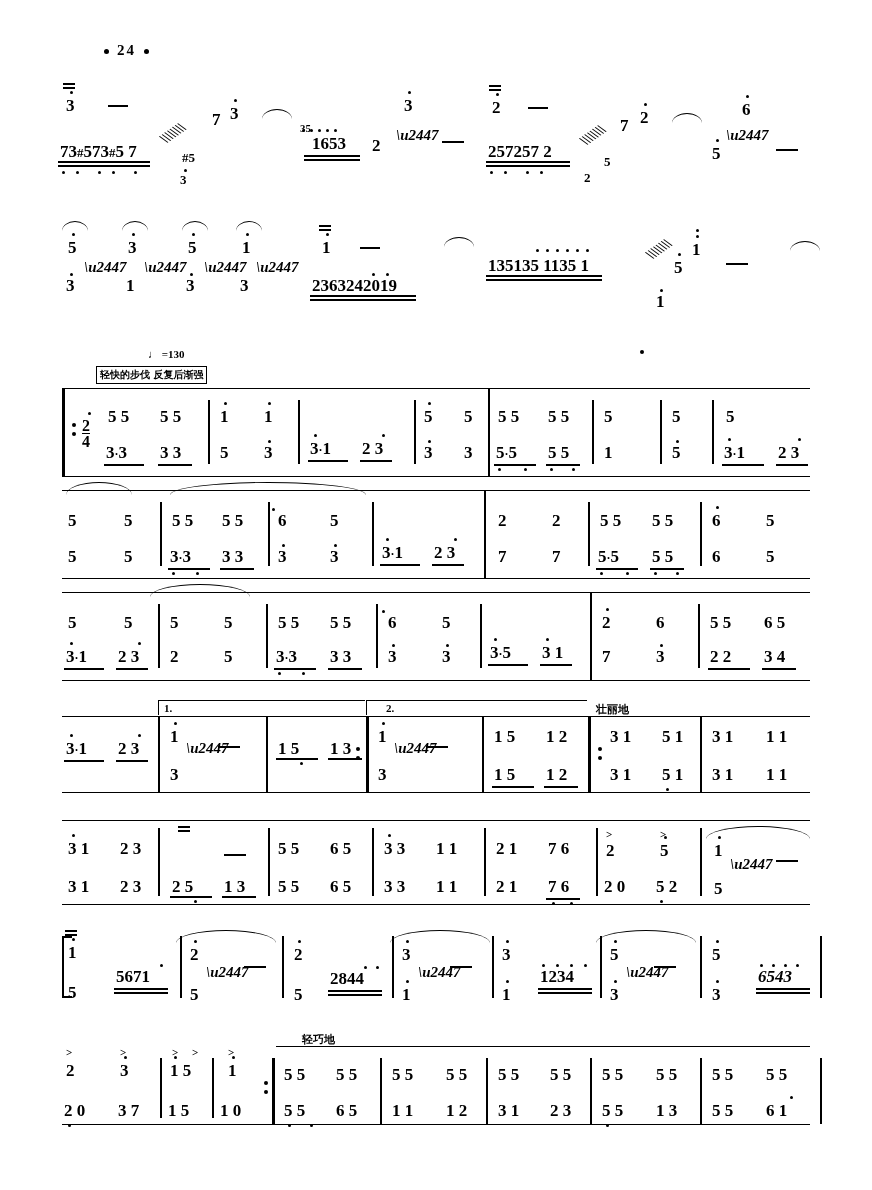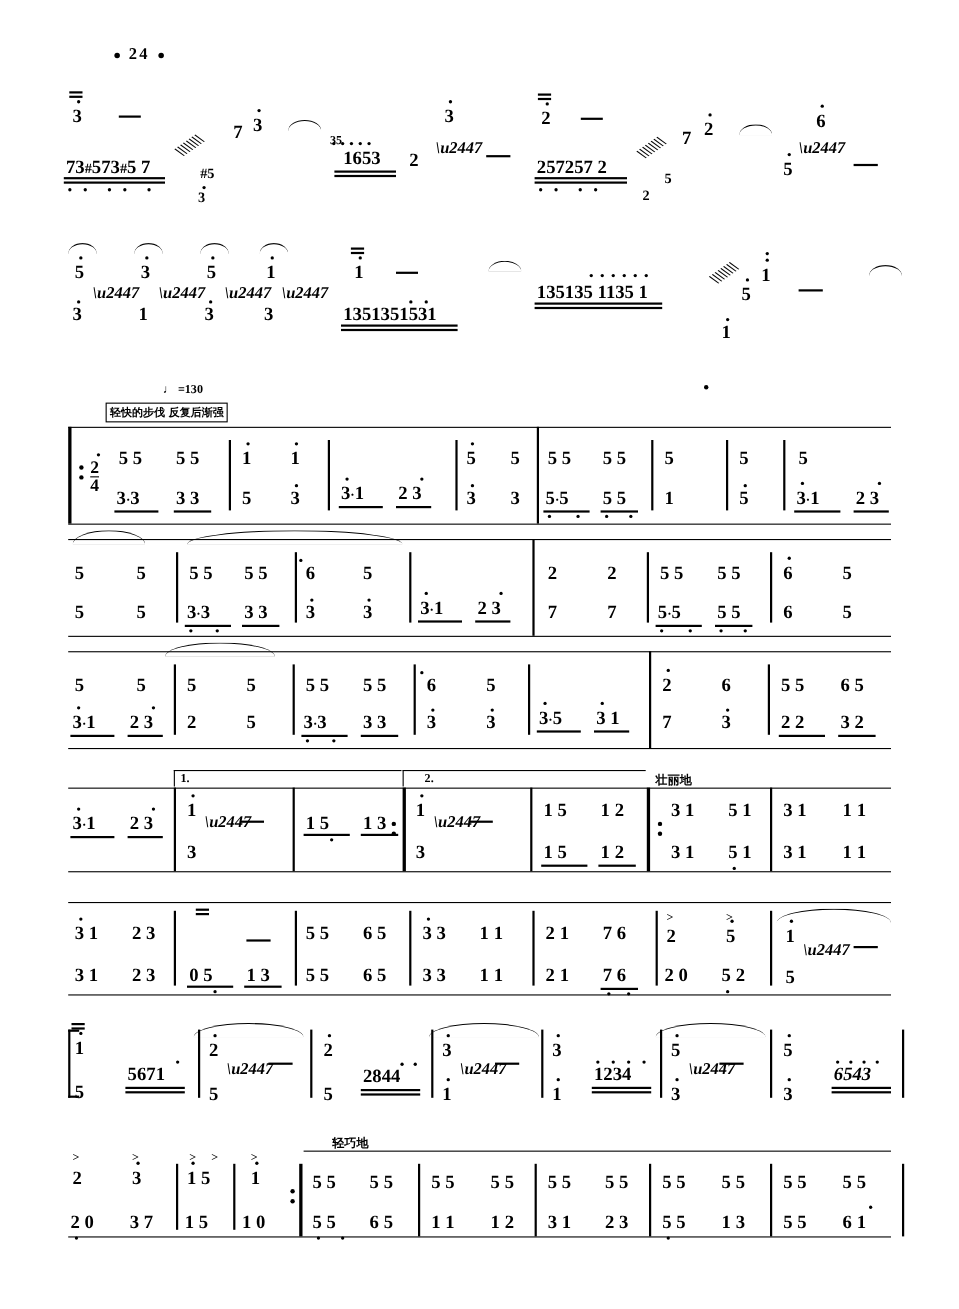--- a/index.html
+++ b/index.html
@@ -157,21 +157,21 @@
     <div class="n" style="left:242px;top:24px;">1</div>
     <div class="dotover" style="left:246px;top:18px;"></div>
     <div class="trem" style="left:256px;top:44px;">\u2447</div>
     <div class="n" style="left:240px;top:62px;">3</div>
 
     <div class="n" style="left:322px;top:24px;">1</div>
     <div class="dotover" style="left:326px;top:18px;"></div>
     <div class="hbar" style="left:319px;top:10px;width:12px;"></div>
     <div class="hbar" style="left:319px;top:14px;width:12px;"></div>
     <div class="dash" style="left:360px;top:32px;width:20px;"></div>
-    <div class="n" style="left:312px;top:62px;">1351351531</div>
+    <div class="n" style="left:312px;top:62px;">2363242019</div>
     <div class="hbar" style="left:310px;top:80px;width:106px;"></div>
     <div class="hbar" style="left:310px;top:84px;width:106px;"></div>
     <div class="dotover" style="left:372px;top:58px;"></div>
     <div class="dotover" style="left:386px;top:58px;"></div>
 
     <div class="slurw" style="left:444px;top:22px;width:30px;"></div>
 
     <div class="n" style="left:488px;top:42px;">135135 1135 1</div>
     <div class="hbar" style="left:486px;top:60px;width:116px;"></div>
     <div class="hbar" style="left:486px;top:64px;width:116px;"></div>
@@ -392,21 +392,21 @@
     <div class="n" style="left:656px;top:22px;">6</div>
     <div class="dotover" style="left:606px;top:16px;"></div>
     <div class="n" style="left:602px;top:56px;">7</div>
     <div class="n" style="left:656px;top:56px;">3</div>
     <div class="dotunder" style="left:660px;top:52px;"></div>
     <div class="bar" style="left:698px;top:12px;height:64px;"></div>
 
     <div class="n" style="left:710px;top:22px;">5 5</div>
     <div class="n" style="left:764px;top:22px;">6 5</div>
     <div class="n" style="left:710px;top:56px;">2 2</div>
-    <div class="n" style="left:764px;top:56px;">3 2</div>
+    <div class="n" style="left:764px;top:56px;">3 4</div>
     <div class="hbar" style="left:708px;top:76px;width:42px;"></div>
     <div class="hbar" style="left:762px;top:76px;width:34px;"></div>
   </div>
 
   <div class="grp" style="left:0;top:700px;width:872px;height:100px;">
     <div class="volta" style="left:158px;top:0px;width:206px;height:14px;"></div>
     <div class="voltalbl" style="left:164px;top:2px;">1.</div>
     <div class="volta" style="left:366px;top:0px;width:220px;height:14px;"></div>
     <div class="voltalbl" style="left:386px;top:2px;">2.</div>
     <div class="expr" style="left:596px;top:2px;">壮丽地</div>
@@ -479,21 +479,21 @@
     <div class="n" style="left:68px;top:28px;">3 1</div>
     <div class="dotover" style="left:72px;top:22px;"></div>
     <div class="n" style="left:120px;top:28px;">2 3</div>
     <div class="n" style="left:68px;top:66px;">3 1</div>
     <div class="n" style="left:120px;top:66px;">2 3</div>
     <div class="bar" style="left:158px;top:16px;height:68px;"></div>
 
     <div class="hbar" style="left:178px;top:14px;width:12px;"></div>
     <div class="hbar" style="left:178px;top:18px;width:12px;"></div>
     <div class="dash" style="left:224px;top:42px;width:22px;"></div>
-    <div class="n" style="left:172px;top:66px;">0 5</div>
+    <div class="n" style="left:172px;top:66px;">2 5</div>
     <div class="dotunder" style="left:194px;top:88px;"></div>
     <div class="n" style="left:224px;top:66px;">1 3</div>
     <div class="hbar" style="left:170px;top:84px;width:42px;"></div>
     <div class="hbar" style="left:222px;top:84px;width:34px;"></div>
     <div class="bar" style="left:268px;top:16px;height:68px;"></div>
 
     <div class="n" style="left:278px;top:28px;">5 5</div>
     <div class="n" style="left:330px;top:28px;">6 5</div>
     <div class="n" style="left:278px;top:66px;">5 5</div>
     <div class="n" style="left:330px;top:66px;">6 5</div>

